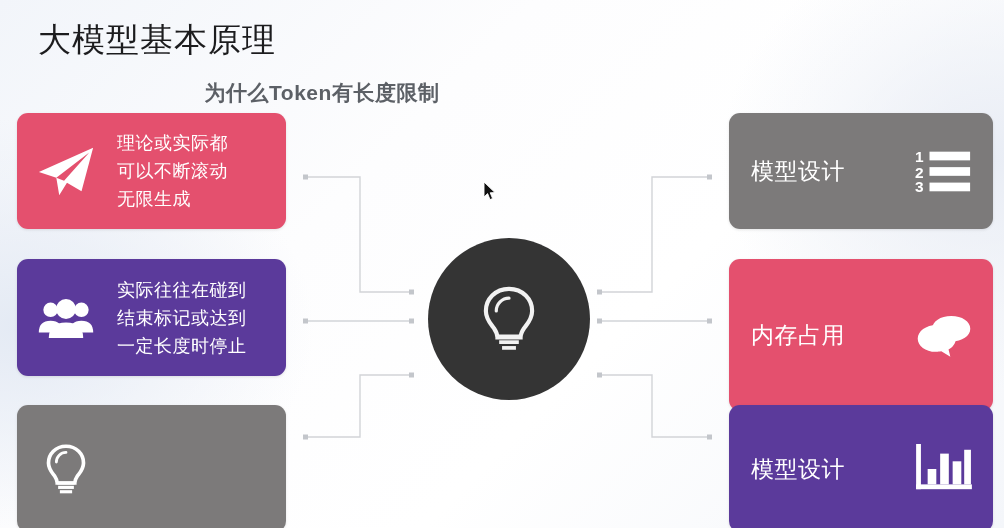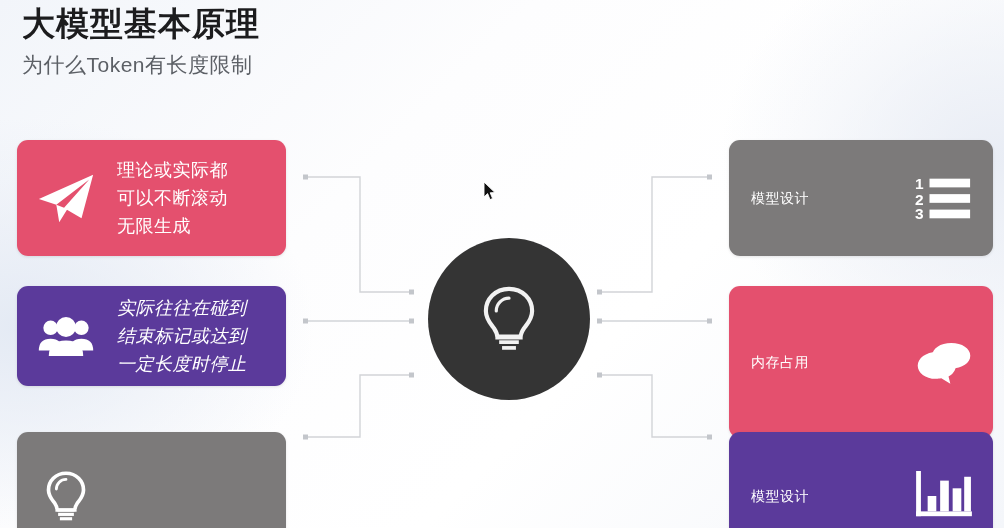--- a/index.html
+++ b/index.html
@@ -29,46 +29,46 @@
 
   
   #header {
     position: absolute;
     left: 22px;
     top: 2px;
     width: 600px;
   }
   #page-title {
     font-size: 33px;
-    font-weight: bold;
+    font-weight: normal;
     color: #1c1c1e;
     letter-spacing: 1px;
     line-height: 44px;
-    margin: 0;
+    margin: 16px;
     white-space: nowrap;
   }
   #page-subtitle {
     font-size: 21px;
-    font-weight: normal;
+    font-weight: bold;
     color: #5c6066;
     letter-spacing: 0.5px;
     line-height: 30px;
     margin: 4px 0 0 0;
     white-space: nowrap;
+    text-align: center;
   }
 
   
   .card {
     position: absolute;
     border-radius: 11px;
     box-sizing: border-box;
     display: flex;
     align-items: center;
     box-shadow: 0 1px 3px rgba(0,0,0,0.10);
-    margin-top: 27px;
   }
   .card.left {
     left: 17px;
     width: 269px;
     padding: 0 14px 0 12px;
     justify-content: flex-start;
   }
   .card.right {
     left: 729px;
     width: 264px;
@@ -81,36 +81,36 @@
     font-size: 18px;
     line-height: 28px;
     letter-spacing: 0.5px;
     white-space: pre-line;
   }
   .card.left .card-text {
     margin-left: 14px;
     text-align: left;
   }
   .card.right .card-text {
-    font-size: 14px;
+    font-size: 23px;
     line-height: 26px;
   }
 
   .card-icon {
     flex: 0 0 auto;
     display: flex;
     align-items: center;
     justify-content: center;
   }
   .card.left .card-icon { width: 74px; height: 74px; }
   .card.right .card-icon { width: 58px; height: 52px; }
 
   
   #card-l1 { top: 113px;  height: 116px; }
-  #card-l2 { top: 259px;  height: 100px; font-style: italic; }
+  #card-l2 { top: 259px;  height: 117px; }
   #card-l3 { top: 405px;  height: 127px; }
   #card-r1 { top: 113px;  height: 116px; }
   #card-r2 { top: 259px;  height: 152px; }
   #card-r3 { top: 405px;  height: 127px; }
 
   
   #hub {
     position: absolute;
     left: 428px;
     top: 238px;

